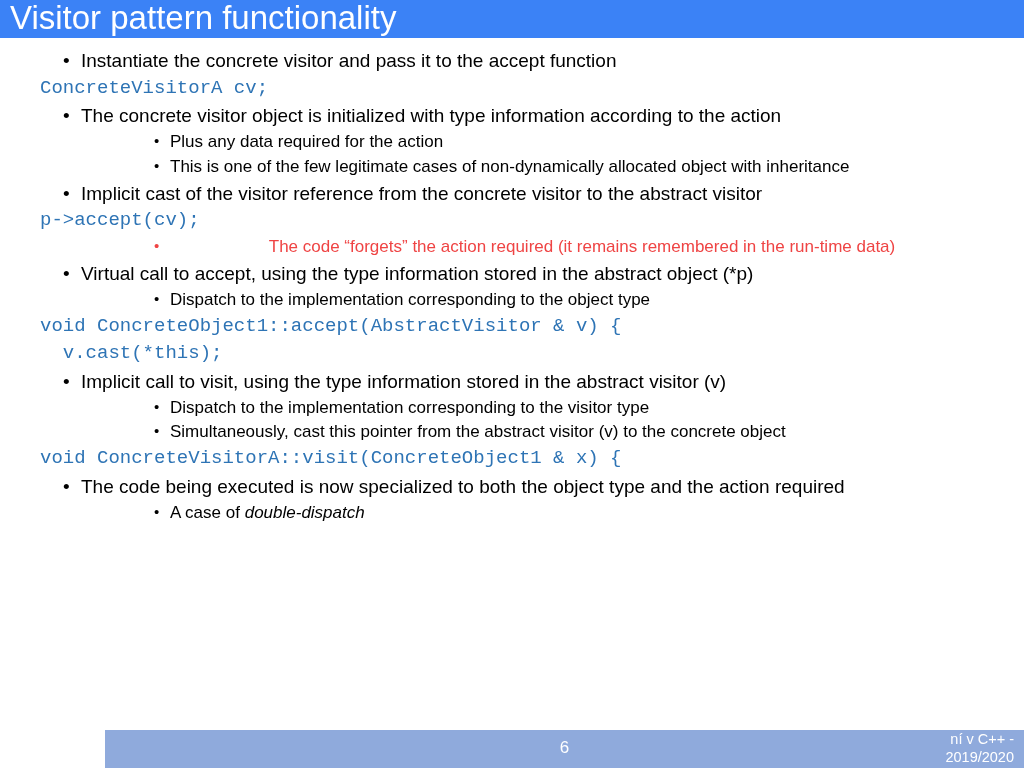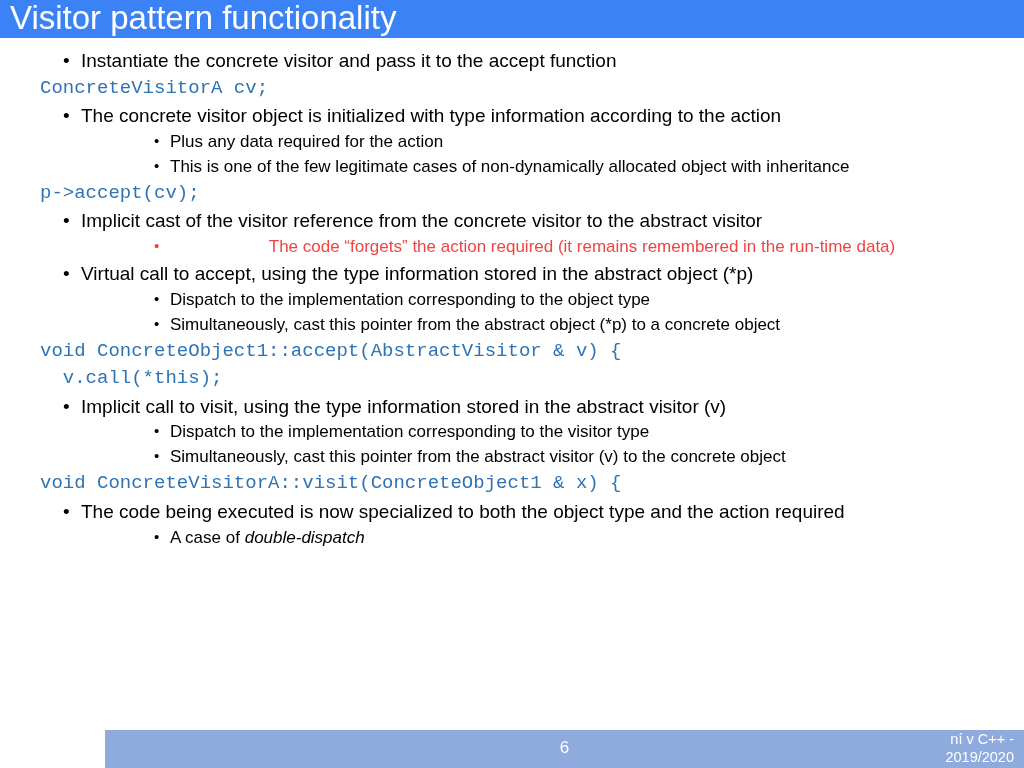--- a/index.html
+++ b/index.html
@@ -26,28 +26,27 @@
 
 <div class="slide">
   <div class="titlebar">Visitor pattern functionality</div>
 
   <div class="content">
     <div class="row l1">Instantiate the concrete visitor and pass it to the accept function</div>
     <div class="row code">ConcreteVisitorA cv;</div>
     <div class="row l1">The concrete visitor object is initialized with type information according to the action</div>
     <div class="row l2">Plus any data required for the action</div>
     <div class="row l2">This is one of the few legitimate cases of non-dynamically allocated object with inheritance</div>
+    <div class="row l1">Implicit cast of the visitor reference from the concrete visitor to the abstract visitor</div>
     <div class="row code">p-&gt;accept(cv);</div>
-    <div class="row l1">Implicit cast of the visitor reference from the concrete visitor to the abstract visitor</div>
     <div class="row l2 green">The code “forgets” the action required (it remains remembered in the run-time data)</div>
     <div class="row l1">Virtual call to accept, using the type information stored in the abstract object (*p)</div>
     <div class="row l2">Dispatch to the implementation corresponding to the object type</div>
-    <div class="row l2">Simultaneously, cast this pointer from the abstract object (*p) to a concrete object</div>
     <div class="row code">void ConcreteObject1::accept(AbstractVisitor &amp; v) {</div>
-    <div class="row code">  v.call(*this);</div>
+    <div class="row code">  v.cast(*this);</div>
     <div class="row l1">Implicit call to visit, using the type information stored in the abstract visitor (v)</div>
     <div class="row l2">Dispatch to the implementation corresponding to the visitor type</div>
     <div class="row l2">Simultaneously, cast this pointer from the abstract visitor (v) to the concrete object</div>
     <div class="row code">void ConcreteVisitorA::visit(ConcreteObject1 &amp; x) {</div>
     <div class="row l1">The code being executed is now specialized to both the object type and the action required</div>
     <div class="row l2b">
       <span>A case of </span><span class="italic">double-dispatch</span>
     </div>
   </div>
 

